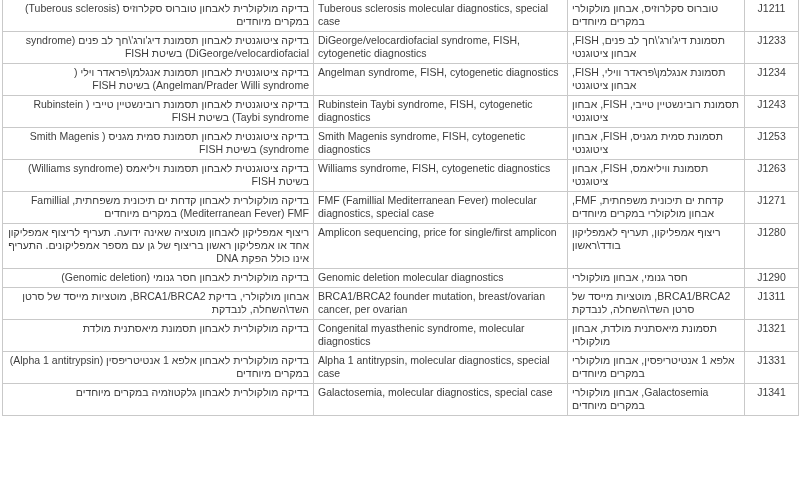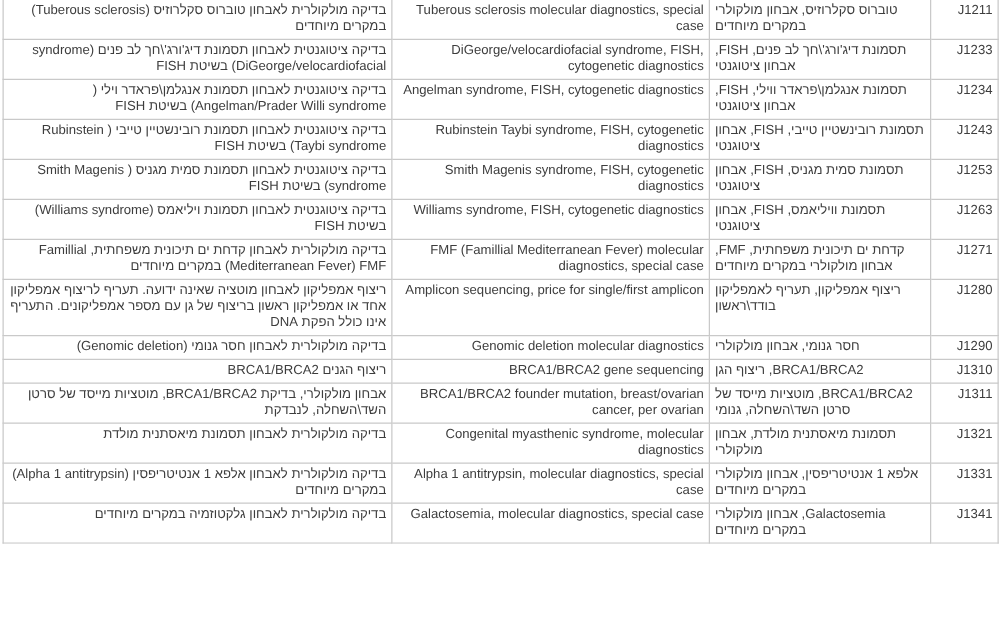--- a/index.html
+++ b/index.html
@@ -21,23 +21,23 @@
     vertical-align:top;
     padding:2px 4px 3px 4px;
     font-size:10.5px;
     line-height:13px;
     color:var(--text-color);
     overflow:hidden;
     word-wrap:break-word;
   }
   table.price-table tr:first-child td{border-top:none;}
   td.he-desc{width:302px;direction:rtl;text-align:right;}
-  td.en-desc{width:245px;direction:ltr;text-align:right;padding-left:6px;margin-left:16px;}
+  td.en-desc{width:245px;direction:ltr;text-align:left;padding-left:6px;margin-left:16px;}
   td.he-name{width:168px;direction:rtl;text-align:left;}
-  td.code{width:45px;direction:ltr;text-align:right;padding-left:8px;}
+  td.code{width:45px;direction:ltr;text-align:center;padding-left:8px;}
 </style>
 </head>
 <body>
 
 <table class="price-table">
   <tbody id="rows-body">
   <tr>
     <td class="he-desc">בדיקה מולקולרית לאבחון טוברוס סקלרוזיס (Tuberous sclerosis) במקרים מיוחדים</td>
     <td class="en-desc">Tuberous sclerosis molecular diagnostics, special case</td>
     <td class="he-name">טוברוס סקלרוזיס, אבחון מולקולרי במקרים מיוחדים</td>
@@ -95,31 +95,25 @@
     <td class="code">J1280</td>
   </tr>
 
   <tr>
     <td class="he-desc">בדיקה מולקולרית לאבחון חסר גנומי (Genomic deletion)</td>
     <td class="en-desc">Genomic deletion molecular diagnostics</td>
     <td class="he-name">חסר גנומי, אבחון מולקולרי</td>
     <td class="code">J1290</td>
   </tr>
 
-  <tr>
-    <td class="he-desc">ריצוף הגנים BRCA1/BRCA2</td>
-    <td class="en-desc">BRCA1/BRCA2 gene sequencing</td>
-    <td class="he-name">BRCA1/BRCA2, ריצוף הגן</td>
-    <td class="code">J1310</td>
-  </tr>
 
   <tr>
     <td class="he-desc">אבחון מולקולרי, בדיקת BRCA1/BRCA2, מוטציות מייסד של סרטן השד\השחלה, לנבדקת</td>
     <td class="en-desc">BRCA1/BRCA2 founder mutation, breast/ovarian cancer, per ovarian</td>
-    <td class="he-name">BRCA1/BRCA2, מוטציות מייסד של סרטן השד\השחלה, גנומי</td>
+    <td class="he-name">BRCA1/BRCA2, מוטציות מייסד של סרטן השד\השחלה, לנבדקת</td>
     <td class="code">J1311</td>
   </tr>
 
   <tr>
     <td class="he-desc">בדיקה מולקולרית לאבחון תסמונת מיאסתנית מולדת</td>
     <td class="en-desc">Congenital myasthenic syndrome, molecular diagnostics</td>
     <td class="he-name">תסמונת מיאסתנית מולדת, אבחון מולקולרי</td>
     <td class="code">J1321</td>
   </tr>
 

